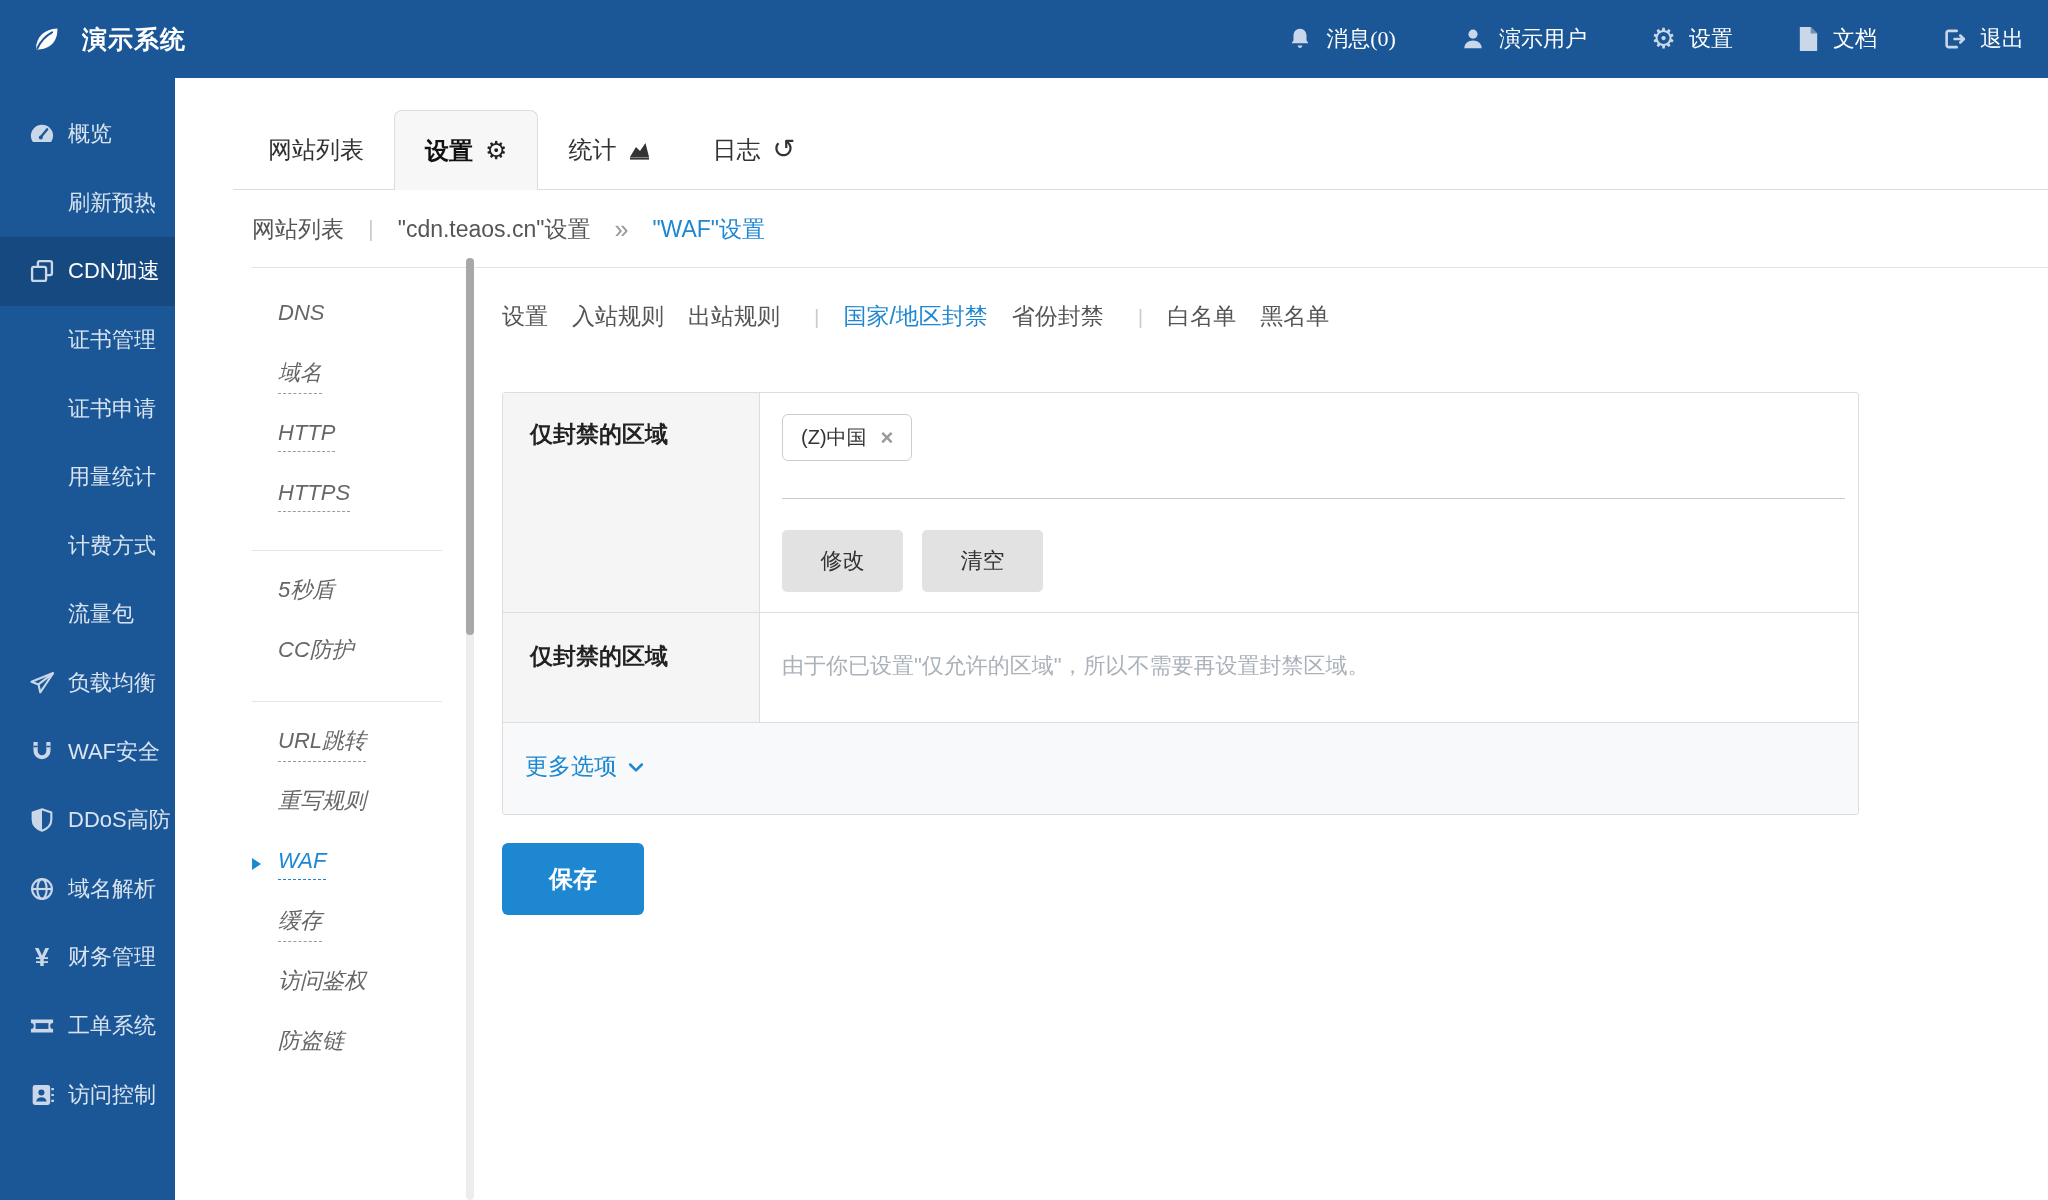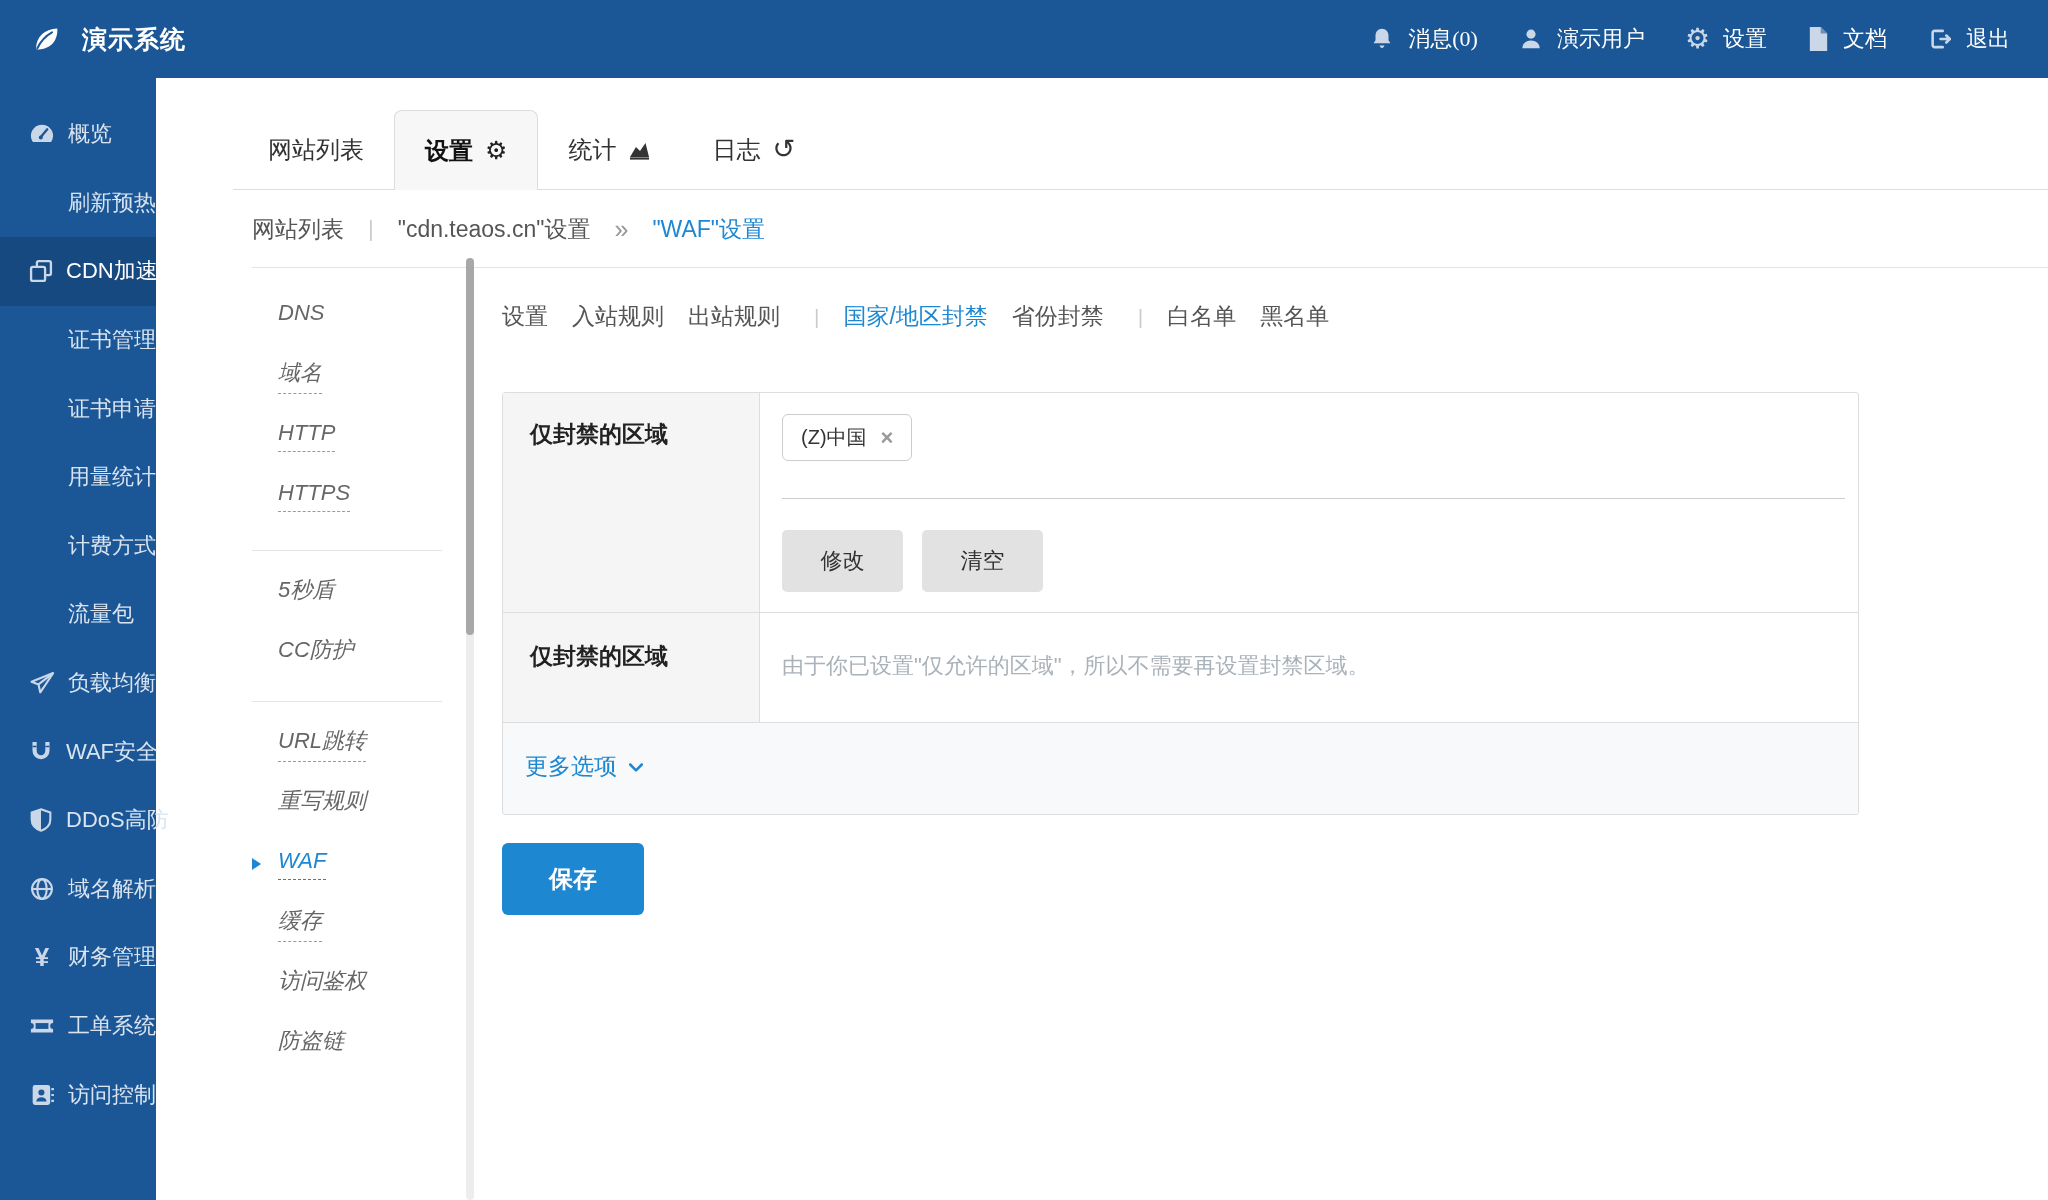--- a/index.html
+++ b/index.html
@@ -10,28 +10,28 @@
   }
   .icon svg { display:block; }
 
   
   .topbar {
     position:absolute; top:0; left:0; width:2048px; height:78px;
     background:#1b5797; color:#fff; display:flex; align-items:center; z-index:5;font-family:Liberation Serif, serif;
   }
   .brand { display:flex; align-items:center; gap:20px; padding-left:30px; cursor:pointer; }
   .brand-name { font-size:25px; font-weight:bold; letter-spacing:1px; }
-  .topmenu { margin-left:auto; display:flex; align-items:center; gap:40px; padding-right:38px; }
+  .topmenu { margin-left:auto; display:flex; align-items:center; gap:64px; padding-right:24px; }
   .topmenu-item { display:flex; align-items:center; gap:13px; font-size:22px; cursor:pointer; color:#fff; }
   .topmenu-item .icon { color:#c9d7e8; display:flex; }
   .glyph-gear-top { font-size:28px; color:#c9d7e8; line-height:1; }
 
   
   .sidebar {
-    position:absolute; top:78px; left:0; width:156px; bottom:0;
+    position:absolute; top:78px; left:0; width:175px; bottom:0;
     background:#1b5797; padding-top:22px;
   }
   .side-item {
     height:68.6px; display:flex; align-items:center;
     color:#d9e4f0; font-size:22px; cursor:pointer; white-space:nowrap;
   }
   .side-item .icon { width:30px; margin:0 11px 0 27px; display:flex; justify-content:center; color:#c9d7e8; }
   .side-item.sub { padding-left:68px; }
   .side-item.active { background:#15497f; color:#fff; }
   .glyph-yen { font-size:26px; font-weight:bold; line-height:1; }

